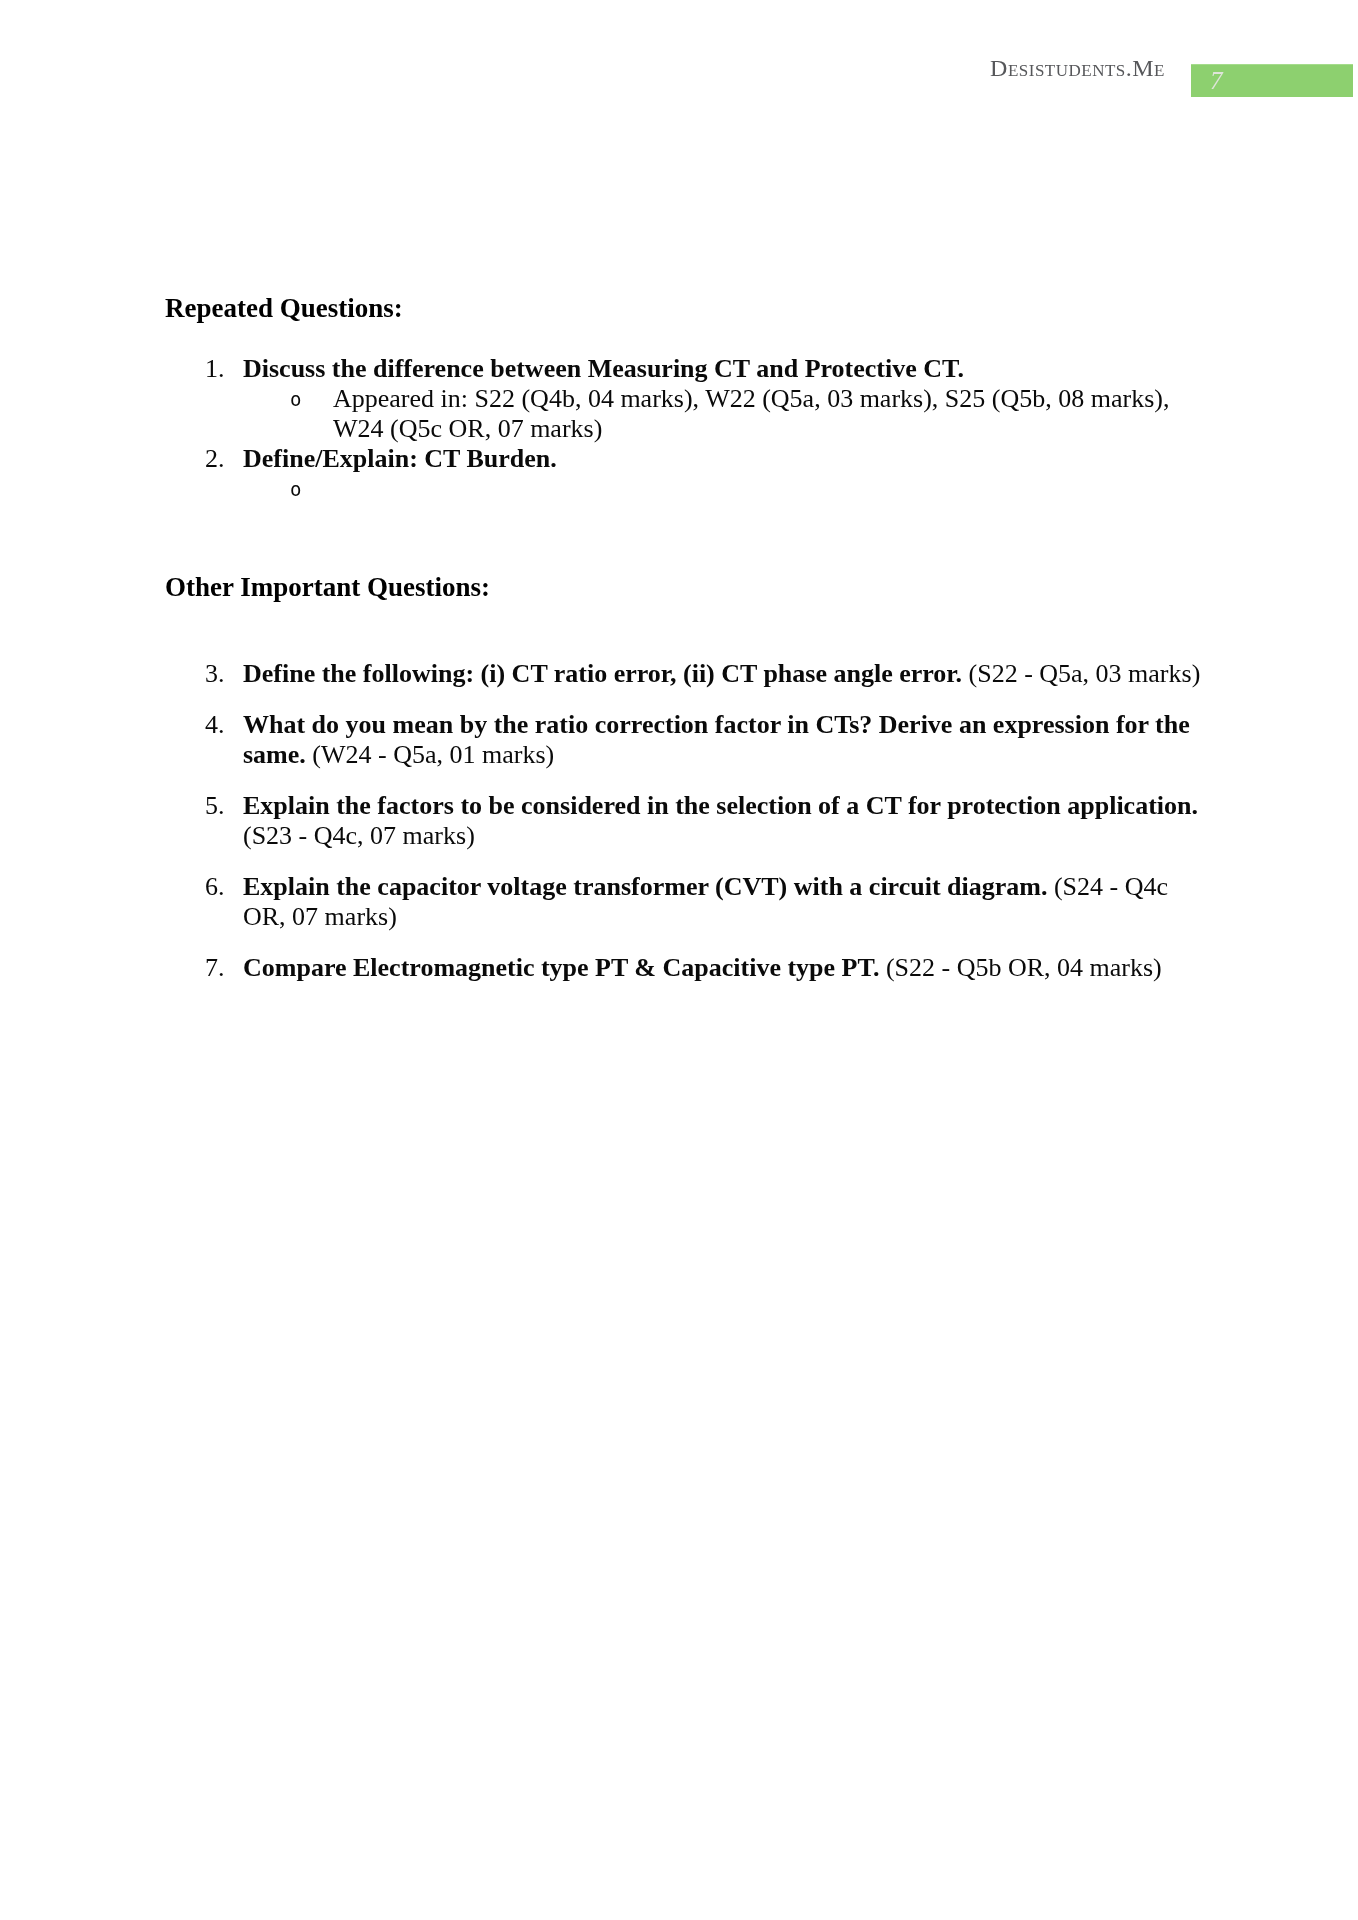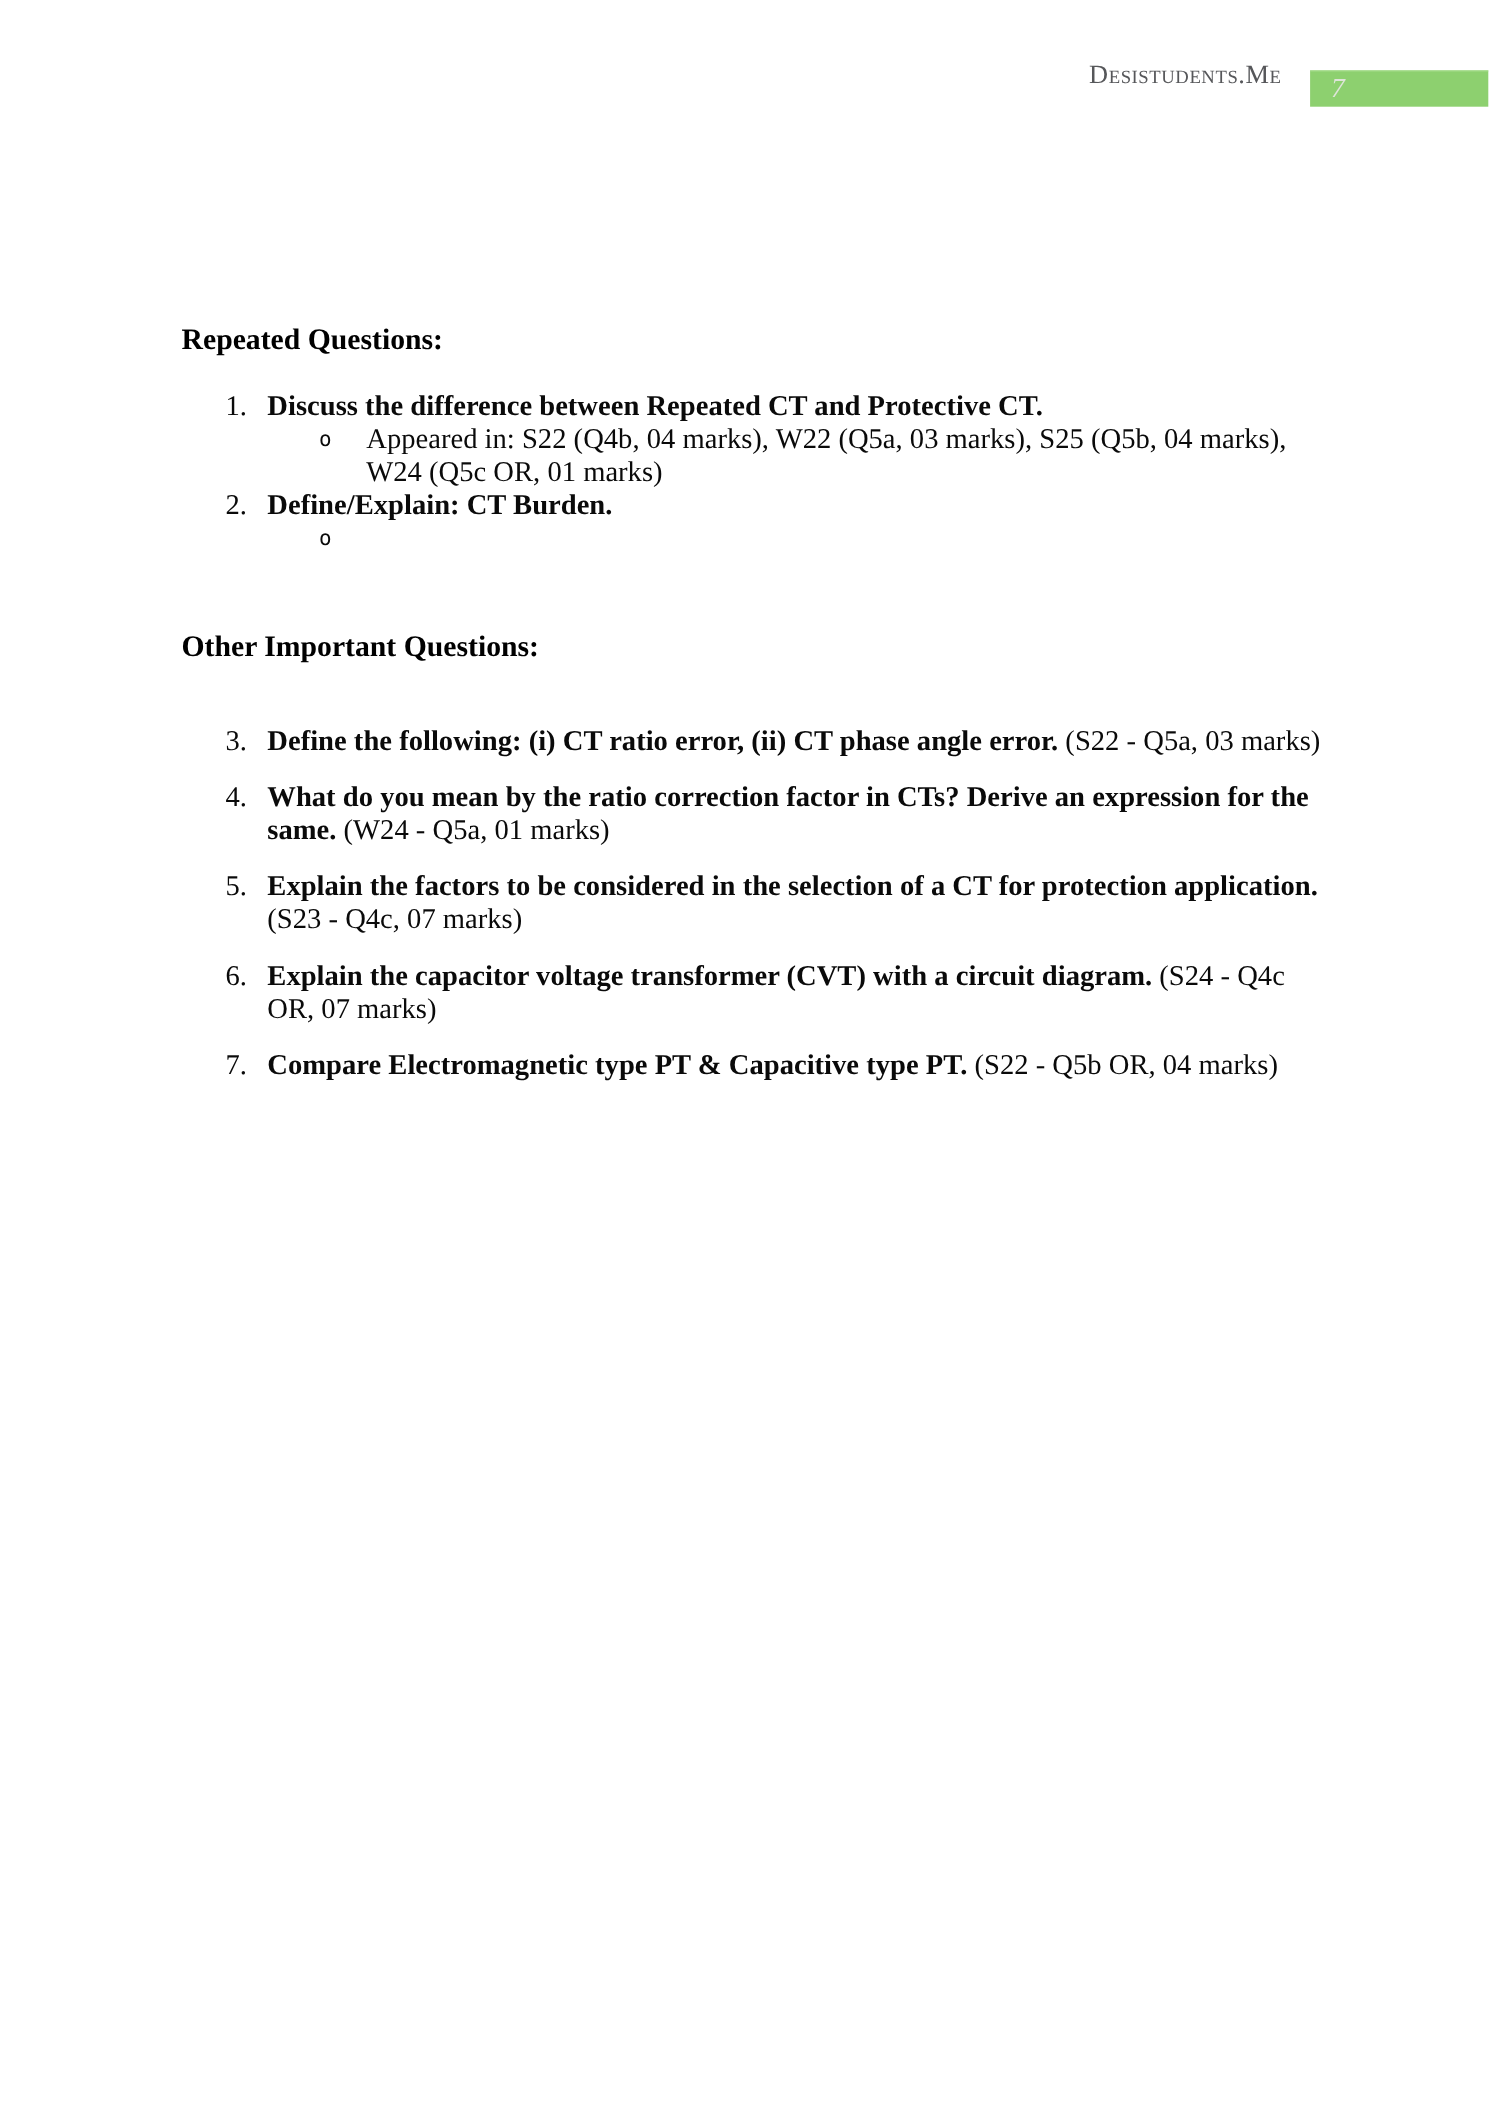--- a/index.html
+++ b/index.html
@@ -85,25 +85,25 @@
 
 
   <div class="content">
 
     <h2 class="sec-heading first">Repeated Questions:</h2>
 
     <ol class="qlist first">
       <li class="qitem">
         <div class="qrow">
           <span class="qnum">1.</span>
-          <span class="qtext"><span class="b">Discuss the difference between Repeated CT and Protective CT.</span></span>
+          <span class="qtext"><span class="b">Discuss the difference between Measuring CT and Protective CT.</span></span>
         </div>
         <div class="sub">
           <span class="sub-marker">o</span>
-          <span class="sub-text">Appeared in: S22 (Q4b, 04 marks), W22 (Q5a, 03 marks), S25 (Q5b, 04 marks), W24 (Q5c OR, 01 marks)</span>
+          <span class="sub-text">Appeared in: S22 (Q4b, 04 marks), W22 (Q5a, 03 marks), S25 (Q5b, 08 marks), W24 (Q5c OR, 07 marks)</span>
         </div>
       </li>
       <li class="qitem">
         <div class="qrow">
           <span class="qnum">2.</span>
           <span class="qtext"><span class="b">Define/Explain: CT Burden.</span></span>
         </div>
         <div class="sub">
           <span class="sub-marker">o</span>
         </div>

